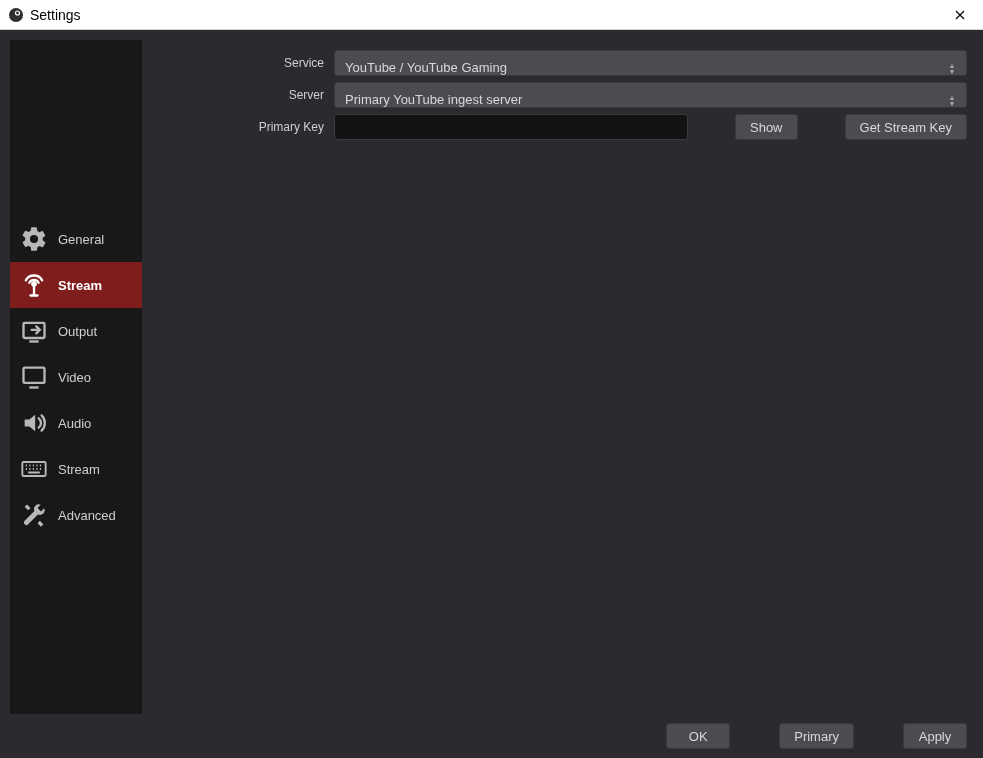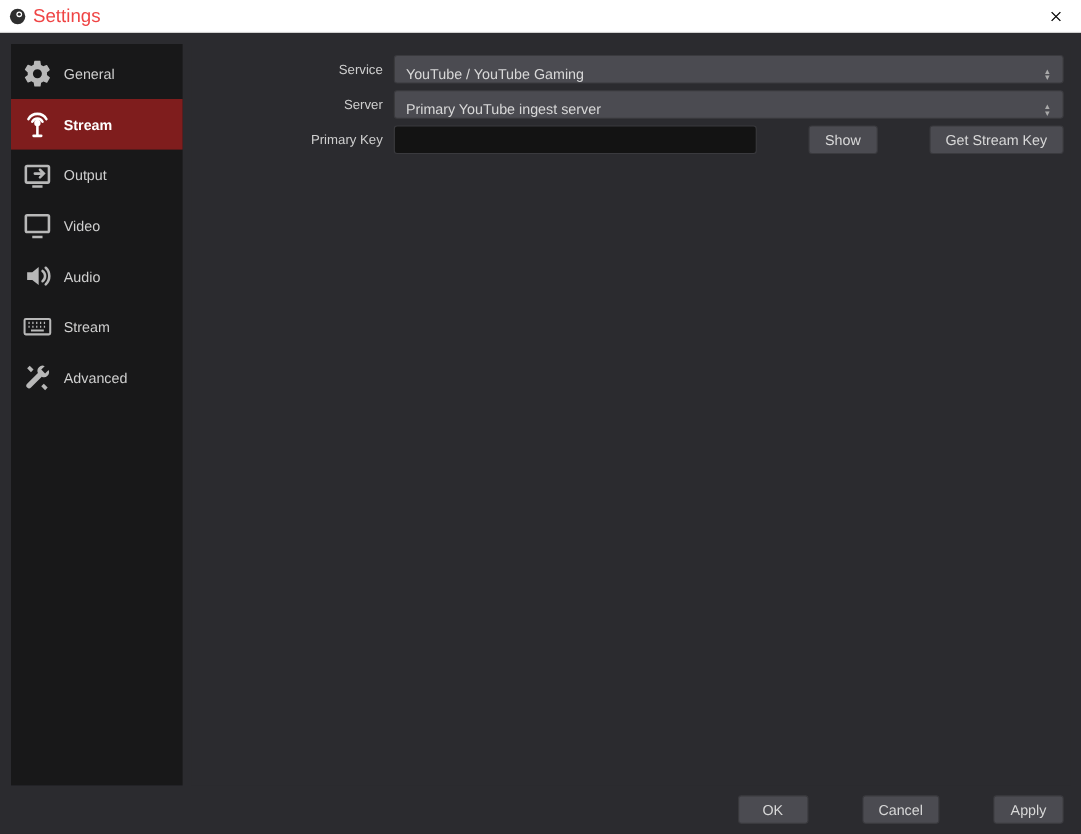--- a/index.html
+++ b/index.html
@@ -13,46 +13,47 @@
     display: flex;
     align-items: center;
     padding: 0 0 0 8px;
   }
   .titlebar .title-icon {
     width: 16px; height: 16px;
     display: flex; align-items: center; justify-content: center;
     margin-right: 6px;
   }
   .titlebar .title-text {
-    font-size: 17px;
-    color: #ef4444;
+    font-size: 14px;
+    color: #000000;
     flex: 1;
   }
   .titlebar .close-btn {
     width: 46px; height: 30px;
     display: flex; align-items: center; justify-content: center;
     font-size: 14px;
     color: #000;
     cursor: pointer;
   }
 
   
   .window-body {
     display: flex;
     height: calc(758px - 30px - 44px);
     padding: 10px 10px 0 10px;
     gap: 8px;
   }
 
   .sidebar {
-    width: 156px;
+    width: 132px;
     background: #181819;
     display: flex;
     flex-direction: column;
     padding: 4px 0;
+    justify-content: center;
   }
   .sidebar-item {
     display: flex;
     align-items: center;
     height: 46px;
     padding: 0 8px;
     gap: 8px;
     cursor: pointer;
     color: #cfcfcf;
   }
@@ -280,15 +281,15 @@
         <button class="btn">Show</button>
         <button class="btn" style="min-width:110px">Get Stream Key</button>
       </div>
     </div>
 
   </div>
 </div>
 
 <div class="footer">
   <button class="btn">OK</button>
-  <button class="btn">Cancel</button>
+  <button class="btn">Primary</button>
   <button class="btn">Apply</button>
 </div>
 
 </body></html>

